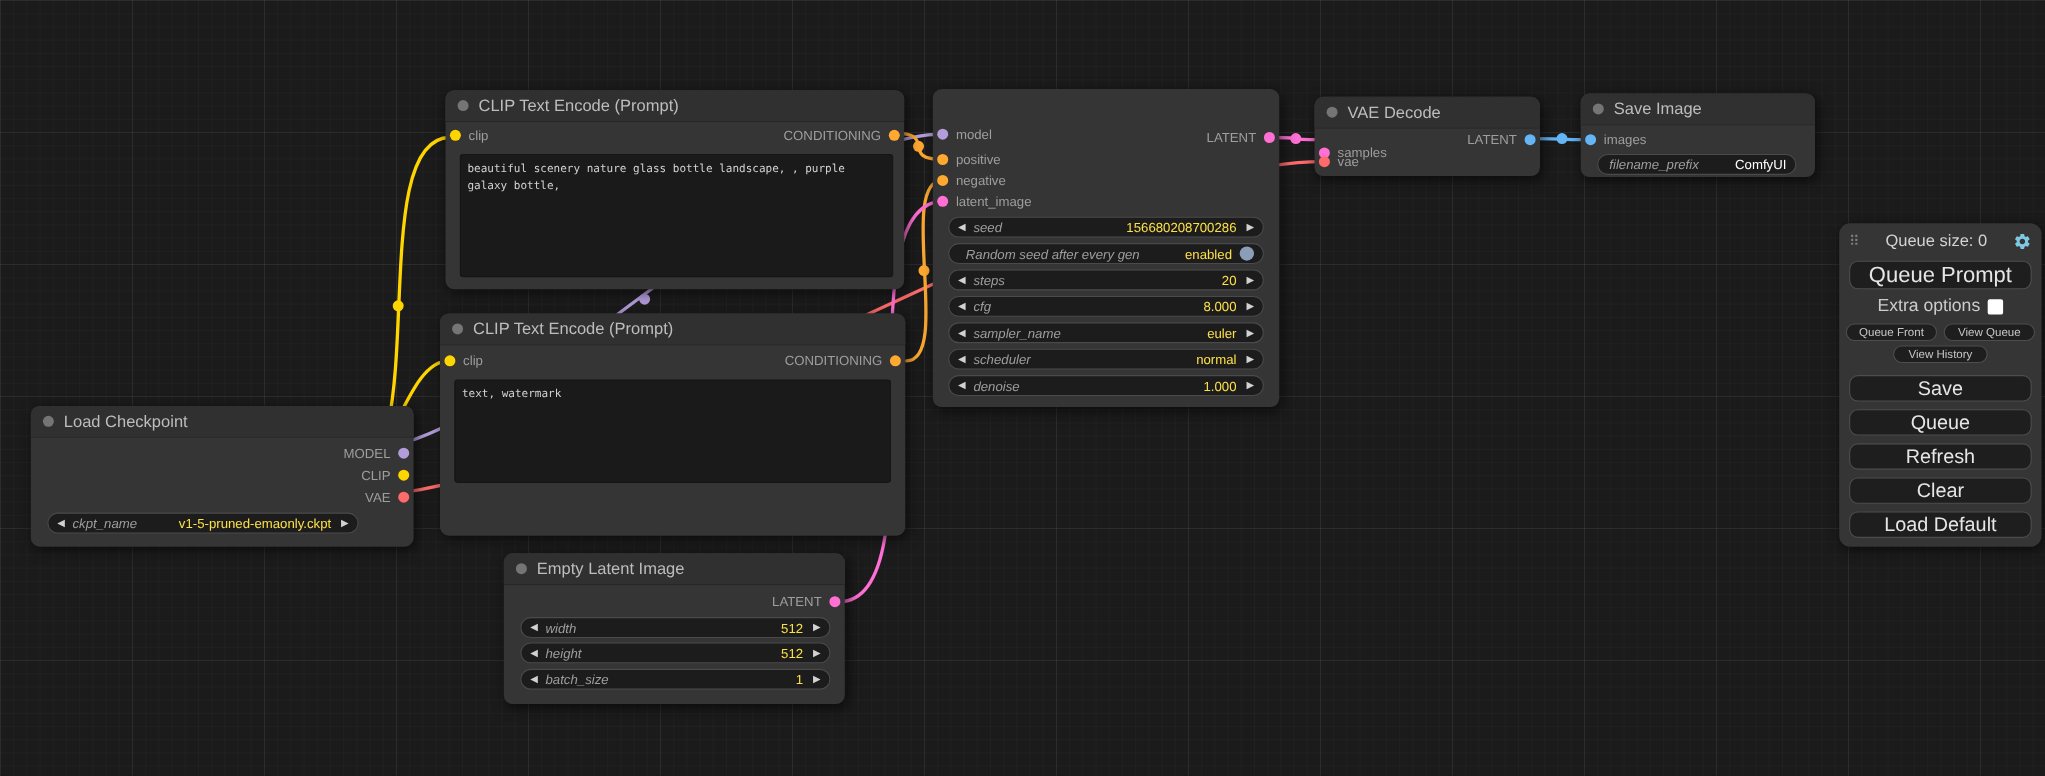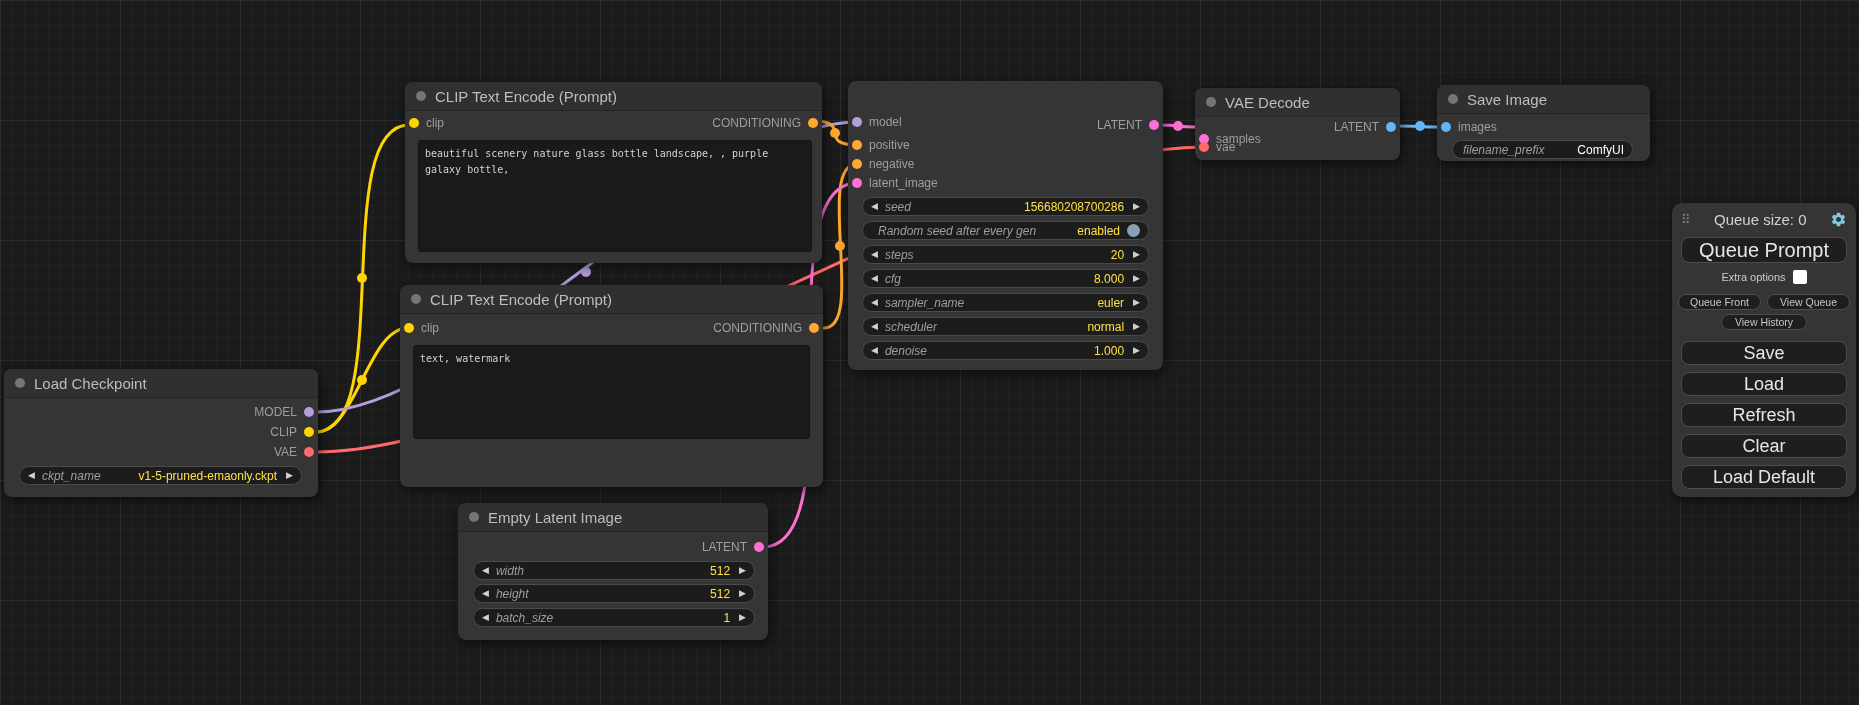--- a/index.html
+++ b/index.html
@@ -61,21 +61,21 @@
   .queue-size{flex:1;text-align:center;color:#d2d2d2;font-size:15px;}
   .gear{width:17px;height:17px;margin-right:9px;flex:0 0 auto;}
   .btn{
     position:absolute;box-sizing:border-box;background:#1e1e1e;border:1px solid #4d4d4d;
     border-radius:8px;color:#e6e6e6;display:flex;align-items:center;justify-content:center;
     cursor:default;
   }
   .btn.big{left:9px;width:166px;height:24px;font-size:18px;}
   .btn.queue-prompt{left:9px;top:34px;width:166px;height:26px;font-size:20px;}
   .btn.small{height:16px;font-size:10.5px;color:#c6c6c6;border-radius:9px;}
-  .extra-row{position:absolute;left:0;top:67px;width:100%;display:flex;align-items:center;justify-content:center;gap:7px;color:#cccccc;font-size:11px;}
+  .extra-row{position:absolute;left:0;top:67px;width:100%;display:flex;align-items:center;justify-content:center;gap:7px;color:#cccccc;font-size:16px;}
   .checkbox{width:14px;height:14px;background:#ffffff;border-radius:2px;}
 </style>
 </head>
 <body>
 
 <svg id="wires" width="1859" height="705">
   <path d="M316,432 C396,432 329,125 409,125" style="stroke:var(--c-clip)"></path>
   <path d="M316,432 C356,432 368,328 408,328" style="stroke:var(--c-clip)"></path>
   <path d="M316,412 C470,412 703,122 857,122" style="stroke:var(--c-model)"></path>
   <path d="M316,452 C550,452 969,147 1203,147" style="stroke:var(--c-vae)"></path>
@@ -88,21 +88,21 @@
   <circle cx="362" cy="380" r="5" style="fill:var(--c-clip)"></circle>
   <circle cx="586" cy="272" r="5" style="fill:var(--c-model)"></circle>
   <circle cx="760" cy="300" r="5" style="fill:var(--c-vae)"></circle>
   <circle cx="835" cy="133" r="5" style="fill:var(--c-conditioning)"></circle>
   <circle cx="840" cy="246" r="5" style="fill:var(--c-conditioning)"></circle>
   <circle cx="810" cy="365" r="5" style="fill:var(--c-latent)"></circle>
   <circle cx="1178" cy="126" r="5" style="fill:var(--c-latent)"></circle>
   <circle cx="1420" cy="126" r="5" style="fill:var(--c-image)"></circle>
 </svg>
 
-<div class="node" style="left:4px;top:369px;width:314px;height:128px">
+<div class="node" style="left:28px;top:369px;width:348px;height:128px">
   <div class="node-title">
     <span class="title-dot"></span>
     <span>Load Checkpoint</span>
   </div>
   <div class="slot out" style="top:35px">
     <span class="dot c-model"></span>
     <span>MODEL</span>
   </div>
   <div class="slot out" style="top:55px">
     <span class="dot c-clip"></span>
@@ -290,17 +290,17 @@
   </div>
   <div class="btn queue-prompt">Queue Prompt</div>
   <div class="extra-row">
     <span>Extra options</span>
     <span class="checkbox"></span>
   </div>
   <div class="btn small" style="left:6px;top:91px;width:83px">Queue Front</div>
   <div class="btn small" style="left:95px;top:91px;width:83px">View Queue</div>
   <div class="btn small" style="left:49px;top:111px;width:86px">View History</div>
   <div class="btn big" style="top:138px">Save</div>
-  <div class="btn big" style="top:169px">Load</div>
+  <div class="btn big" style="top:169px">Queue</div>
   <div class="btn big" style="top:200px">Refresh</div>
   <div class="btn big" style="top:231px">Clear</div>
   <div class="btn big" style="top:262px">Load Default</div>
 </div>
 
 </body></html>

